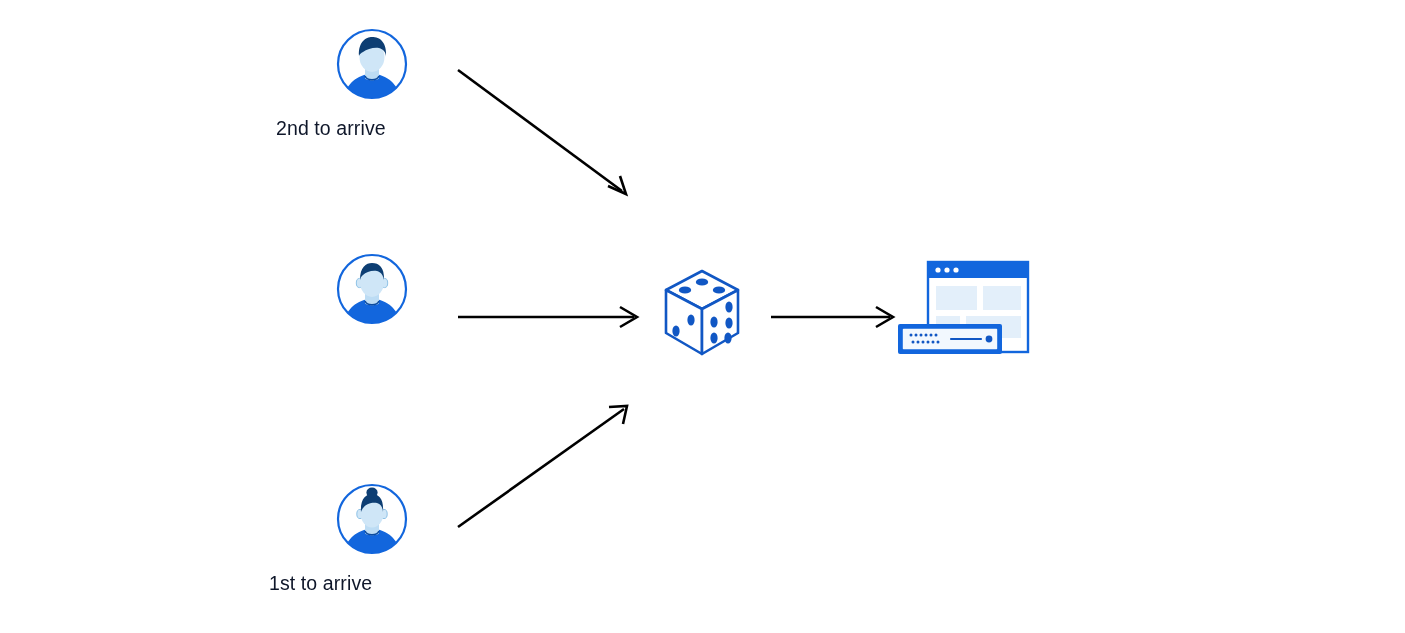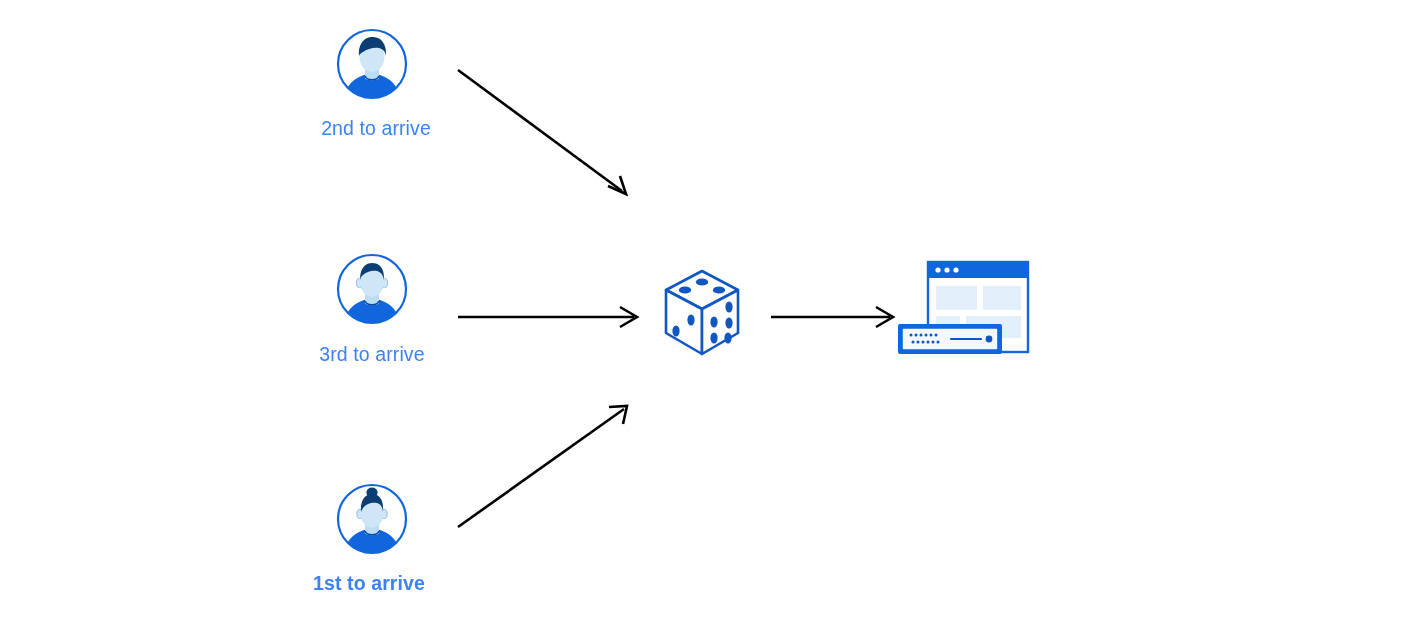--- a/index.html
+++ b/index.html
@@ -20,23 +20,23 @@
   .node {
     position: absolute;
   }
   .avatar-wrap {
     position: absolute;
     width: 72px;
     height: 72px;
   }
   .node-label {
     position: absolute;
-    text-align: center;
+    text-align: left;
     font-size: 19.5px;
-    color: #3b82f6;
+    color: #0f172a;
     white-space: nowrap;
     letter-spacing: 0.1px;
   }
   .arrows {
     position: absolute;
     left: 0;
     top: 0;
     width: 1405px;
     height: 633px;
     pointer-events: none;
@@ -111,21 +111,20 @@
 
         <ellipse cx="23.5" cy="30" rx="3.2" ry="4.6" fill="#cfe6f7" stroke="#8fc2e6" stroke-width="1"></ellipse>
         <ellipse cx="48.5" cy="30" rx="3.2" ry="4.6" fill="#cfe6f7" stroke="#8fc2e6" stroke-width="1"></ellipse>
         <ellipse cx="36" cy="29" rx="12" ry="15" fill="#cfe6f7"></ellipse>
 
         <path d="M24 27 C24 14 30 10 36 10 C43 10 48.5 14 48 27 C47 22 45 19 41 18 C36 17 30 19 27 22 C25.4 23.4 24.4 25.2 24 27 Z" fill="#0d3e73"></path>
         <path d="M29 48 C31 53 41 53 43 48" fill="none" stroke="#0b4a9e" stroke-width="1.6"></path>
       </g>
     </svg>
   </div>
-  <div class="node-label" style="left:272px; top:343px; width:200px;">3rd to arrive</div>
 
   <div class="avatar-wrap" style="left:336px; top:483px;">
     <svg class="icon-svg" width="72" height="72" viewBox="0 0 72 72">
       <defs>
         <clipPath id="clipC">
             <circle cx="36" cy="36" r="34"></circle>
           </clipPath>
       </defs>
       <circle cx="36" cy="36" r="34" fill="#ffffff" stroke="#1266dd" stroke-width="2.2"></circle>
       <g clip-path="url(#clipC)">
@@ -134,21 +133,21 @@
         <ellipse cx="24" cy="31" rx="3.2" ry="4.6" fill="#cfe6f7" stroke="#8fc2e6" stroke-width="1"></ellipse>
         <ellipse cx="48" cy="31" rx="3.2" ry="4.6" fill="#cfe6f7" stroke="#8fc2e6" stroke-width="1"></ellipse>
         <ellipse cx="36" cy="30" rx="11.5" ry="14.5" fill="#cfe6f7"></ellipse>
 
         <path d="M25 29 C24 16 30 11 36 11 C43 11 48 16 47 29 C46.5 24 45 21 41 20 C36 19 30 21 27.5 24.5 C26.2 26 25.4 27.4 25 29 Z" fill="#0d3e73"></path>
         <ellipse cx="36" cy="9.5" rx="5.6" ry="5" fill="#0d3e73"></ellipse>
         <path d="M29 48 C31 53 41 53 43 48" fill="none" stroke="#0b4a9e" stroke-width="1.6"></path>
       </g>
     </svg>
   </div>
-  <div class="node-label" style="left:269px; top:572px; width:200px;font-weight:bold;">1st to arrive</div>
+  <div class="node-label" style="left:269px; top:572px; width:200px;">1st to arrive</div>
 
   <div class="node" style="left:662px; top:268px;">
     <svg class="icon-svg" width="80" height="92" viewBox="0 0 80 92">
       <g stroke="#1157c4" stroke-width="2.6" stroke-linejoin="round" fill="#ffffff">
 
         <path d="M40 3 L76 22 L40 41 L4 22 Z"></path>
 
         <path d="M4 22 L40 41 L40 86 L4 65 Z"></path>
 
         <path d="M76 22 L76 65 L40 86 L40 41 Z"></path>

